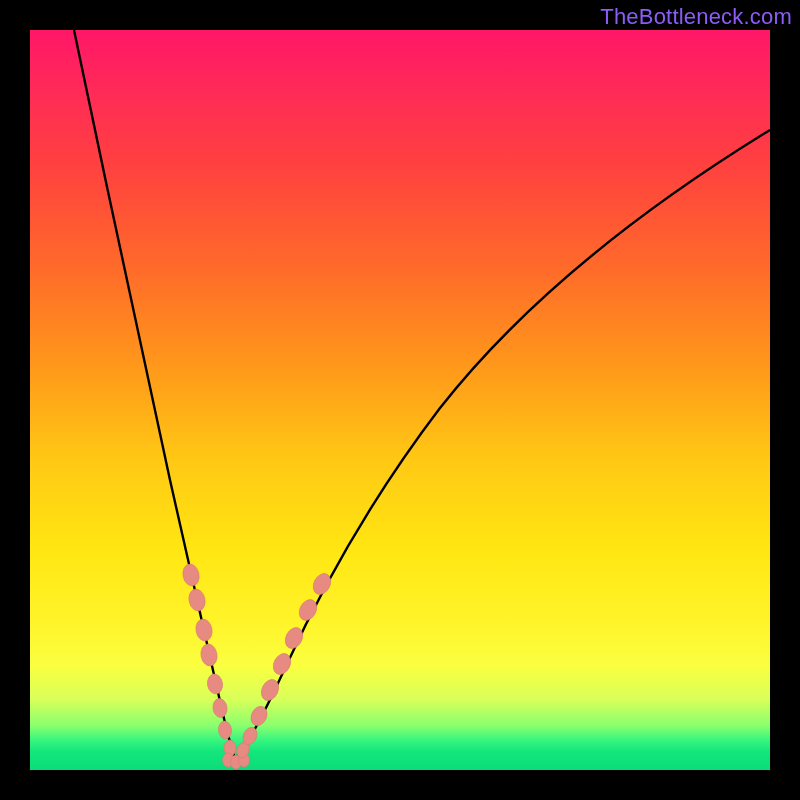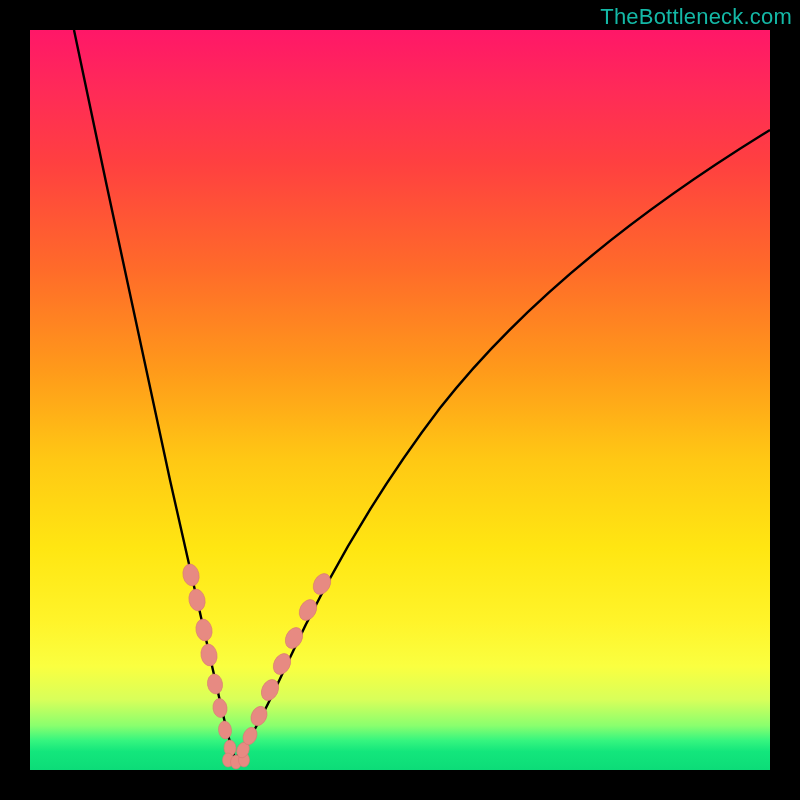--- a/index.html
+++ b/index.html
@@ -39,21 +39,21 @@
       #8aff6e 94%,
       #36f57f 96%,
       #13e67c 97.5%,
       #0cdc78 100%
     );
   }
   .watermark {
     position: absolute;
     top: 4px;
     right: 8px;
-    color: #14b8a6;
+    color: #8b5cf6;
     font-size: 22px;
     letter-spacing: 0.2px;
     font-weight: 500;
     user-select: none;
   }
   svg.curves {
     position: absolute;
     left: 0;
     top: 0;
     width: 740px;

